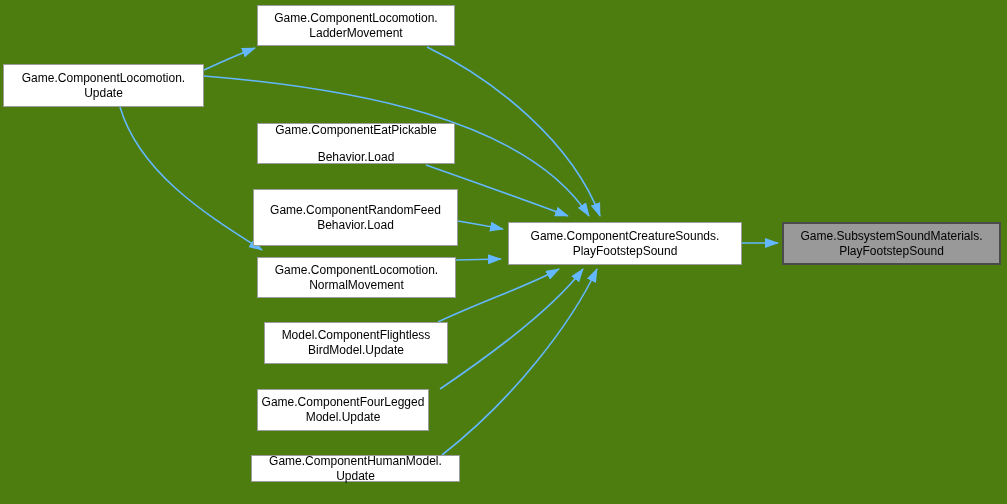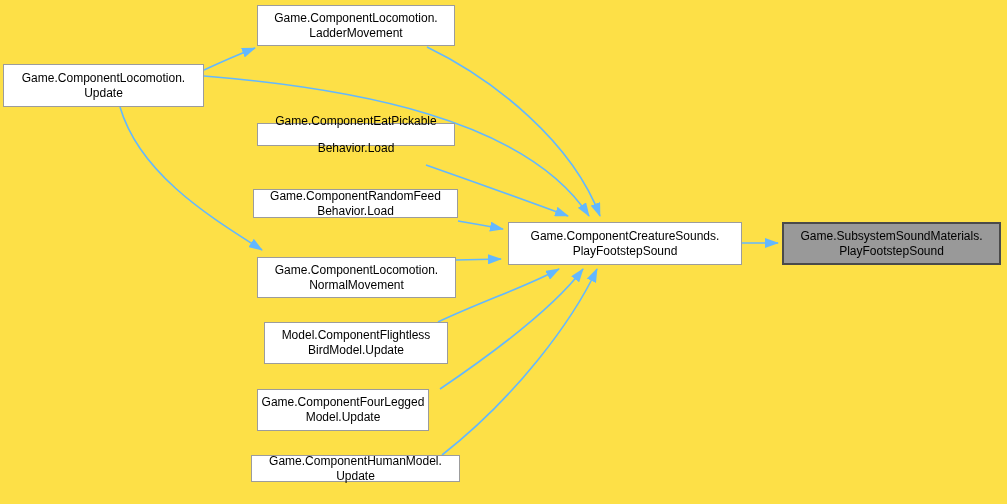--- a/index.html
+++ b/index.html
@@ -1,20 +1,20 @@
 <!DOCTYPE html>
 <html><head>
 <meta charset="utf-8">
 <style>
   html, body { margin: 0; padding: 0; background: #000; }
   .stage {
     position: relative;
     width: 1007px;
     height: 504px;
-    background: #fde047;
+    background: #4d7c0f;
     overflow: hidden;
     font-family: "Liberation Sans", sans-serif;
   }
   .edges {
     position: absolute;
     left: 0; top: 0;
     width: 1007px; height: 504px;
   }
   .node {
     position: absolute;
@@ -67,26 +67,26 @@
   <div class="node" style="left:257px; top:5px; width:198px; height:41px;">
     <span>Game.ComponentLocomotion.</span>
     <span>LadderMovement</span>
   </div>
 
   <div class="node" style="left:3px; top:64px; width:201px; height:43px;">
     <span>Game.ComponentLocomotion.</span>
     <span>Update</span>
   </div>
 
-  <div class="node" style="left:257px; top:123px; width:198px; height:23px;gap:12px;">
+  <div class="node" style="left:257px; top:123px; width:198px; height:41px;gap:12px;">
     <span>Game.ComponentEatPickable</span>
     <span>Behavior.Load</span>
   </div>
 
-  <div class="node" style="left:253px; top:189px; width:205px; height:29px;">
+  <div class="node" style="left:253px; top:189px; width:205px; height:57px;">
     <span>Game.ComponentRandomFeed</span>
     <span>Behavior.Load</span>
   </div>
 
   <div class="node" style="left:257px; top:257px; width:199px; height:41px;">
     <span>Game.ComponentLocomotion.</span>
     <span>NormalMovement</span>
   </div>
 
   <div class="node" style="left:264px; top:322px; width:184px; height:42px;">

